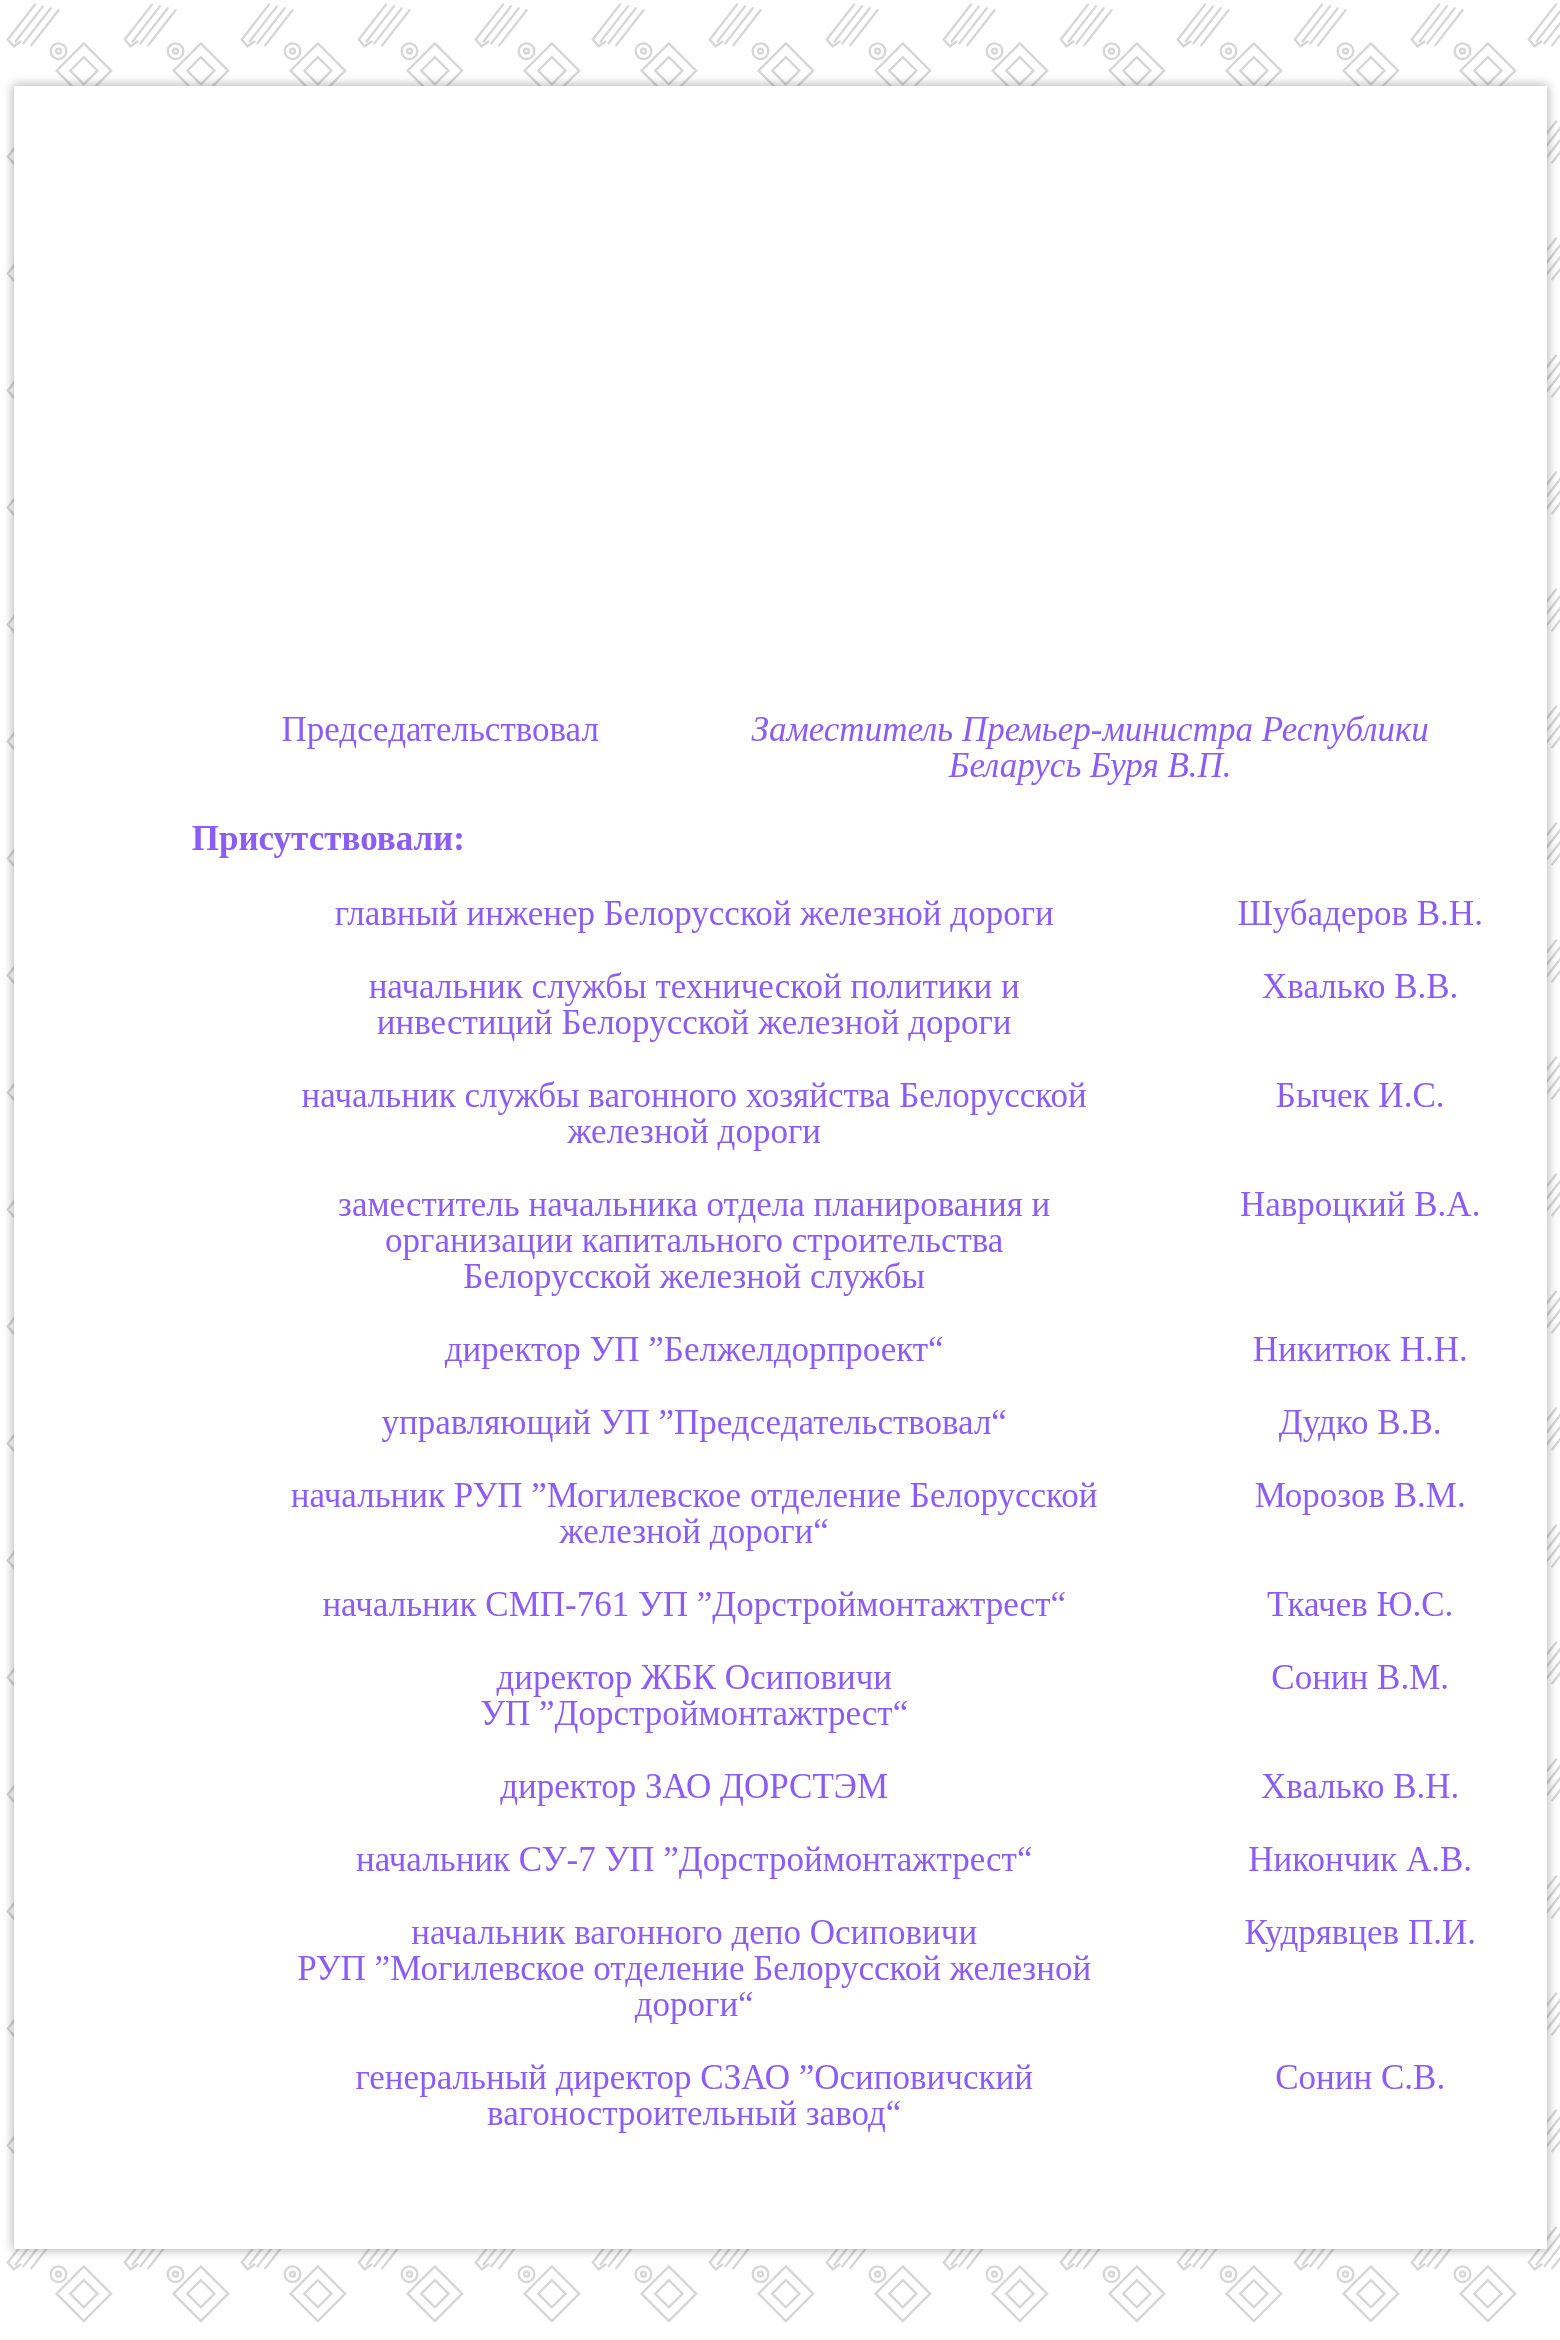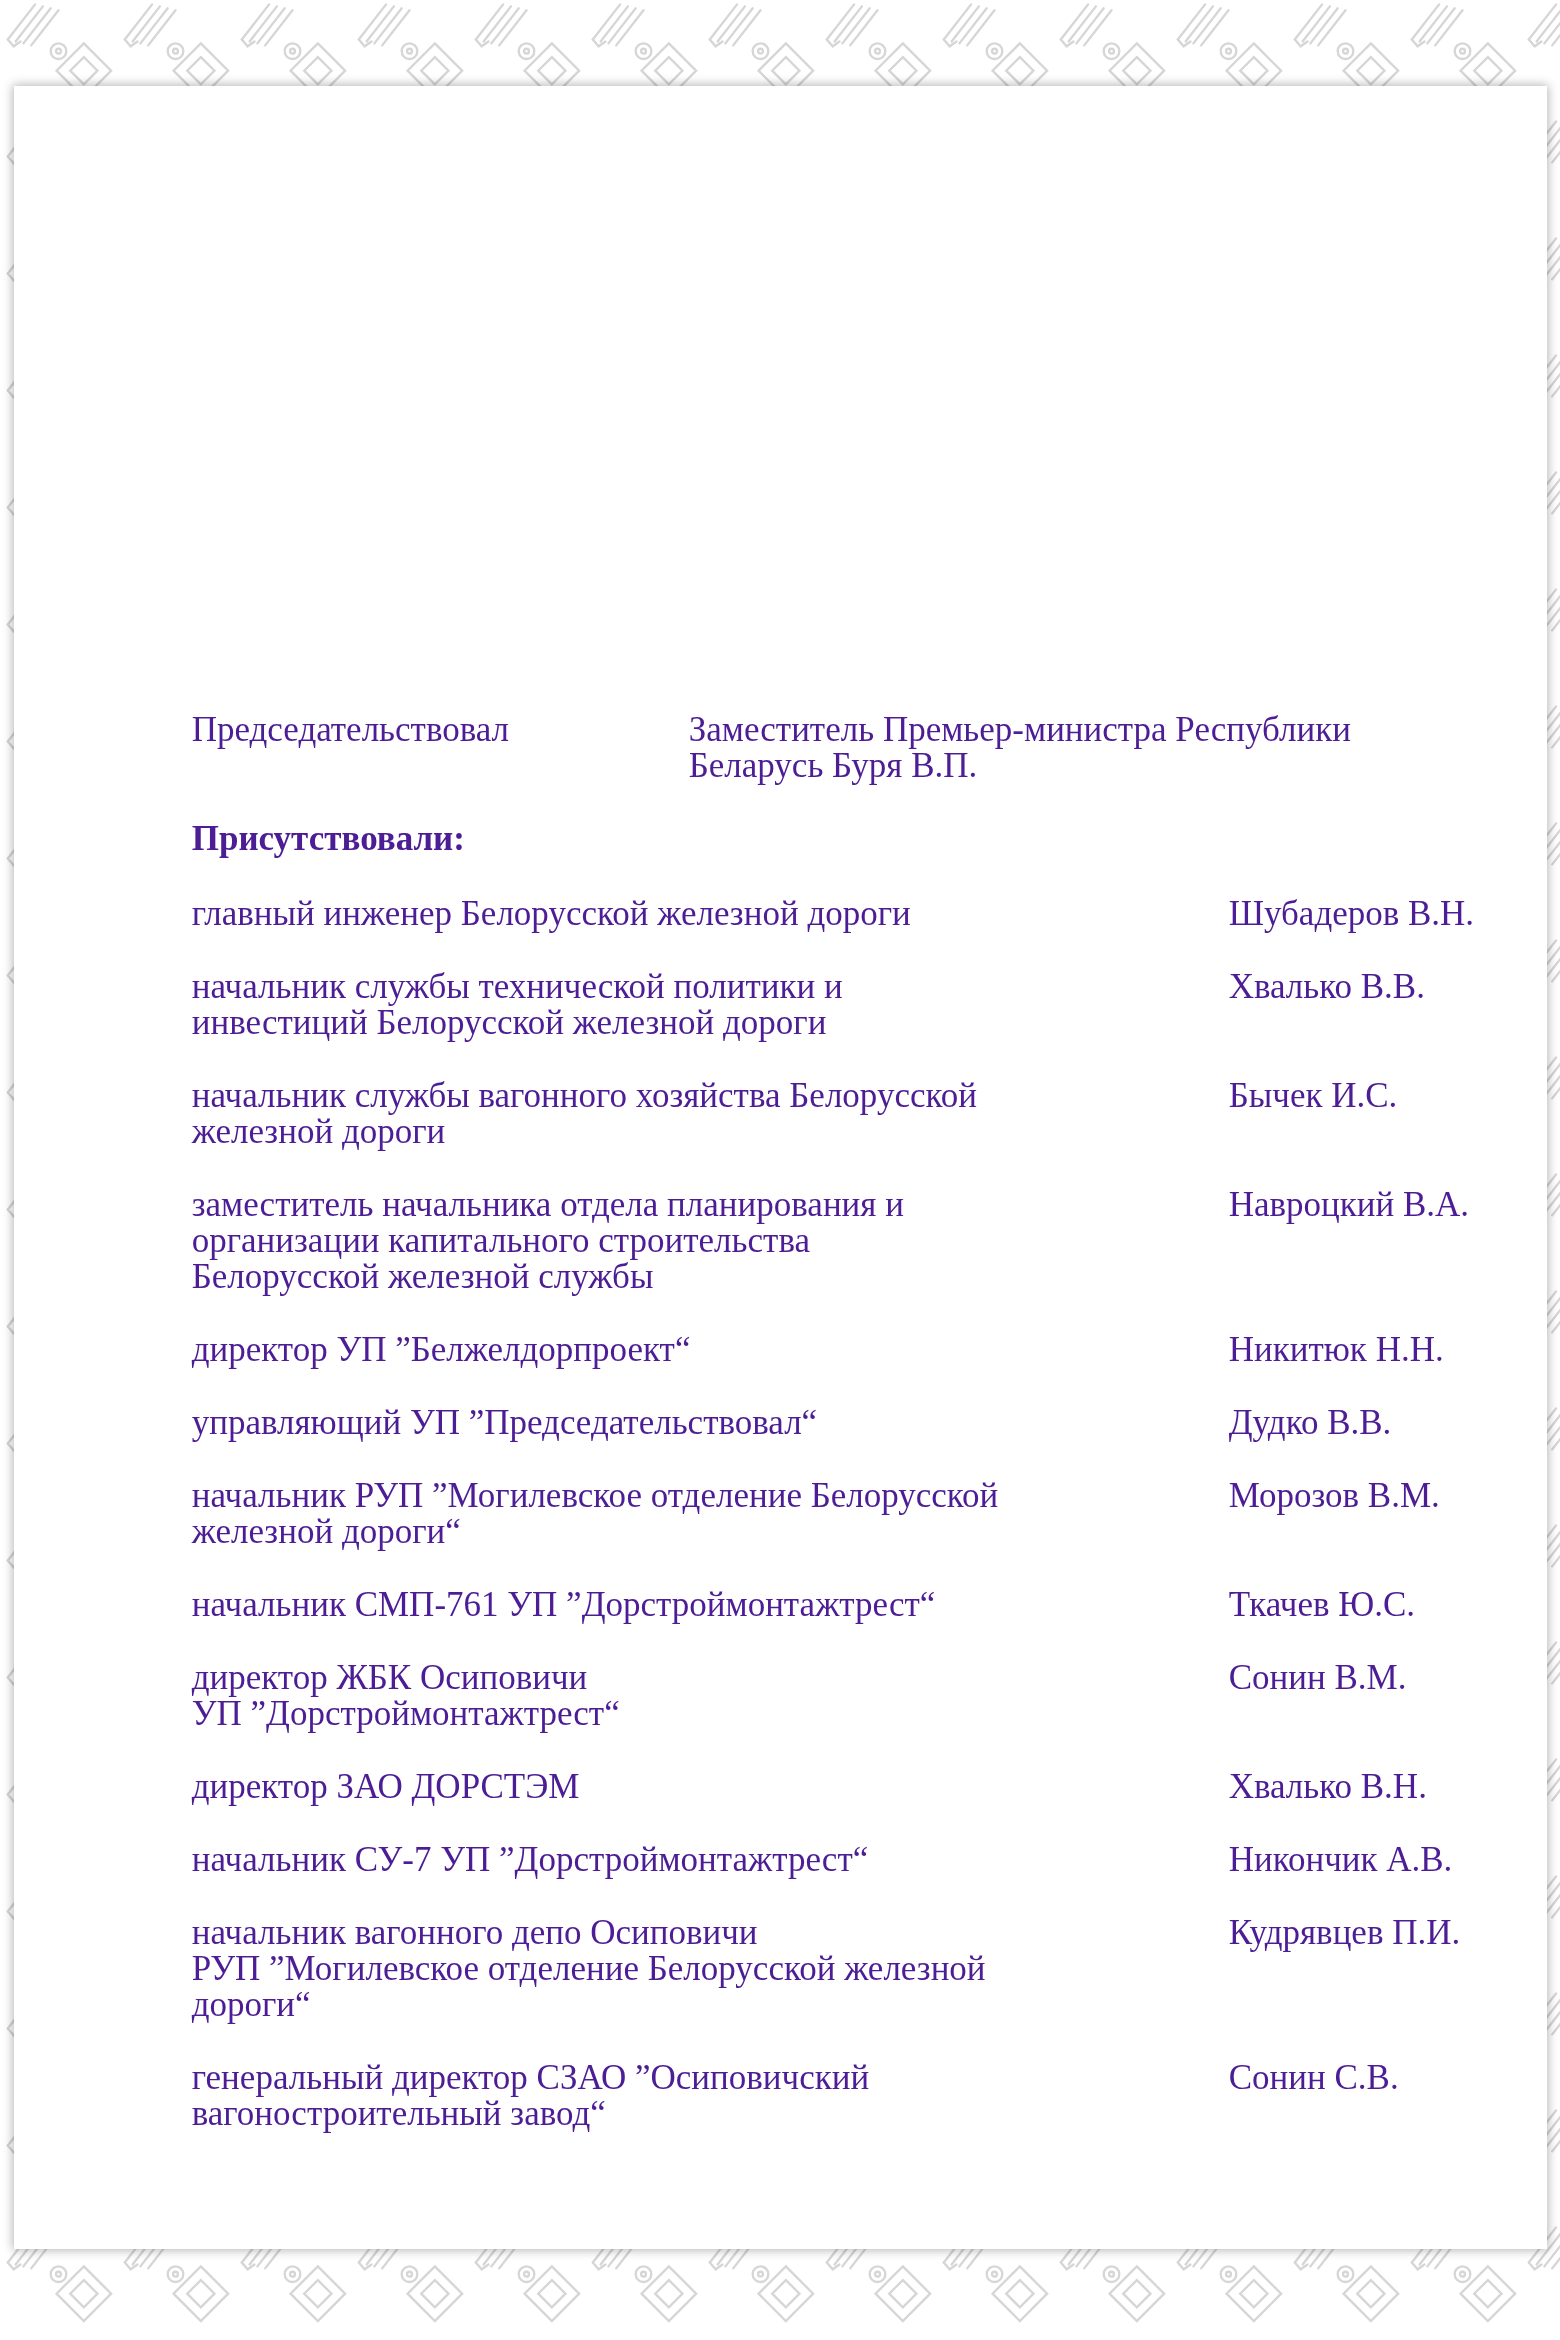--- a/index.html
+++ b/index.html
@@ -18,31 +18,32 @@
     position: absolute;
     left: 13.7px; top: 86px;
     width: 1533px; height: 2163px;
     background: #ffffff;
     box-shadow: 0 0 9.8px 1px rgba(0,0,0,0.30);
   }
   .doc-content {
     position: absolute;
     left: 0; top: 0; right: 0; bottom: 0;
     padding: 626px 55px 0 178px;
-    color: #4c1d95;
+    color: #8b5cf6;
     font-size: 35px;
     line-height: 36px;
+    text-align: center;
   }
   .row {
     display: flex;
     align-items: flex-start;
     margin: 0 0 37px 0;
   }
   .chair-row .cell-label { flex: 0 0 497px; }
-  .chair-row .cell-value { flex: 1 1 auto; white-space: pre-line; }
+  .chair-row .cell-value { flex: 1 1 auto; white-space: pre-line; font-style: italic; }
   .heading-row { margin: 0 0 39px 0; font-weight: bold; }
   .attendee-row .cell-position { flex: 0 0 1005px; white-space: pre-line; }
   .attendee-row .cell-name { flex: 1 1 auto; white-space: nowrap; margin-left: 32px; }
 </style>
 </head>
 <body>
 
 <svg class="bg-pattern" width="1560" height="2341" xmlns="http://www.w3.org/2000/svg" viewBox="0 0 1600 2400">
   <defs>
     <g id="motif-hatch">

